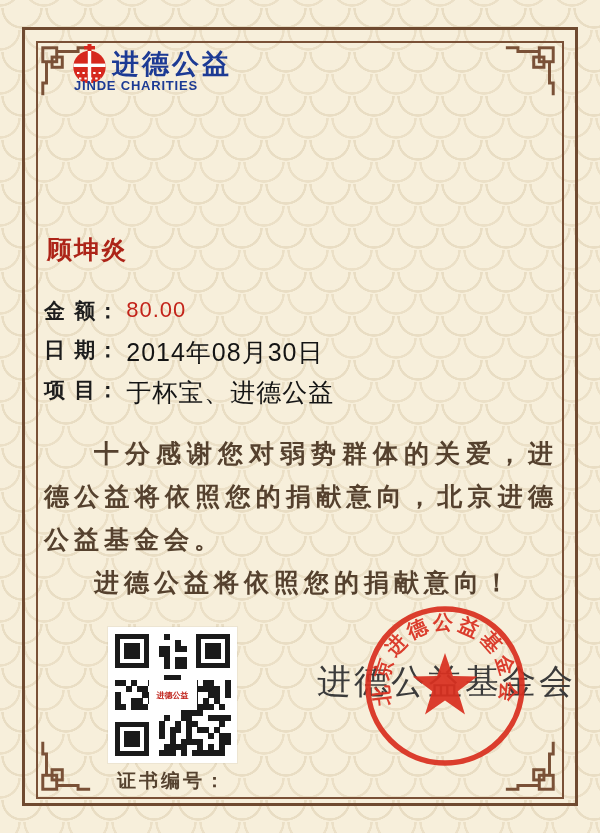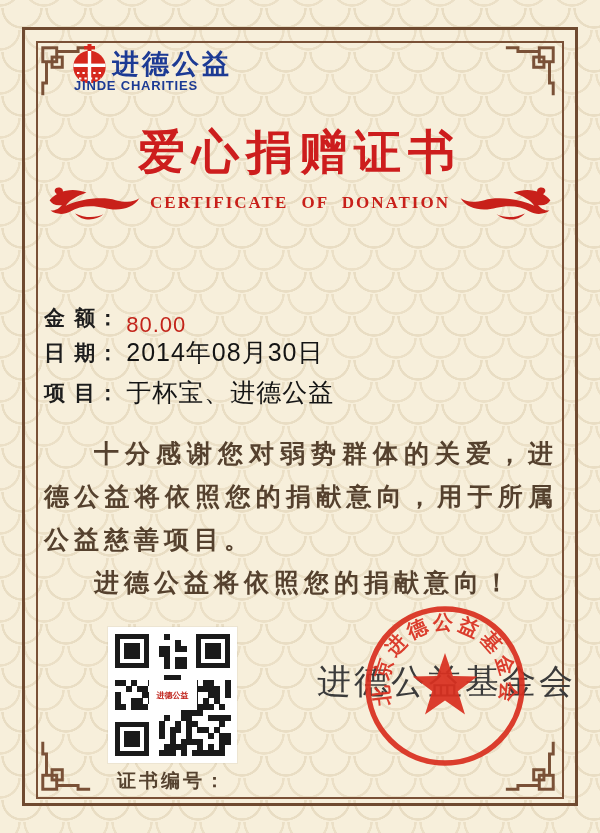--- a/index.html
+++ b/index.html
@@ -33,27 +33,27 @@
     font-family:"Liberation Serif","DejaVu Serif",serif;
     font-size:47px;font-weight:bold;color:#cd1d1d;letter-spacing:7px;}
   .subtitle-row{position:absolute;left:0;top:186px;width:100%;display:flex;align-items:center;justify-content:center;gap:7px;}
   .flourish{width:98px;height:34px;flex:0 0 auto;}
   .flourish.right{transform:scaleX(-1);}
   .subtitle{font-family:"Liberation Serif","DejaVu Serif",serif;font-size:17px;font-weight:bold;
     color:#c8201a;letter-spacing:2px;word-spacing:7px;white-space:nowrap;}
 
   .donor-name{position:absolute;left:47px;top:233px;font-size:25px;font-weight:bold;color:#ad2418;letter-spacing:2px;}
 
-  .field{position:absolute;left:44px;display:flex;align-items:center;}
+  .field{position:absolute;left:44px;display:flex;align-items:flex-start;}
   .f-amount{top:297px;}
   .f-date{top:336px;}
   .f-project{top:376px;}
   .flabel{font-family:"Liberation Serif","DejaVu Serif",serif;font-size:21px;font-weight:600;color:#1d1d1d;letter-spacing:2px;white-space:nowrap;}
   .fvalue{font-size:25px;color:#141414;margin-left:6px;letter-spacing:1px;white-space:nowrap;}
-  .fvalue.red{color:#c3241a;font-size:22px;margin-top:15px;}
+  .fvalue.red{color:#c3241a;font-size:22px;}
 
   .body-text{position:absolute;left:44px;top:432px;width:514px;
     font-family:"Liberation Serif","DejaVu Serif",serif;font-weight:600;
     font-size:25px;line-height:43px;color:#55412e;letter-spacing:5px;}
   .body-text p{margin:0;text-indent:2em;text-align:justify;}
   .body-text p.last{text-align:left;}
 
   .qr{position:absolute;left:108px;top:627px;width:129px;height:136px;background:#ffffff;box-shadow:0 0 0 1px rgba(0,0,0,.04);}
   .qr-grid{position:absolute;left:7px;top:7px;right:7px;bottom:7px;}
   .qm{position:absolute;background:#1a1a1a;}
@@ -126,56 +126,39 @@
       <rect x="15.8" y="7" width="3.4" height="32.4" fill="#fff"></rect>
       <g stroke="#fff" stroke-width="2.2" stroke-dasharray="2.4 3">
         <path d="M5 29 H31"></path>
         <path d="M7 34.5 H29"></path>
       </g>
     </svg>
     <div class="logo-cn">进德公益</div>
     <div class="logo-en">JINDE CHARITIES</div>
   </div>
 
-  <div class="title">爱心捐赠证书</div>
-
-  <div class="subtitle-row">
-    <svg class="flourish left" viewBox="0 0 100 36">
-      <g fill="#c8201a">
-        <path d="M3 15 C11 5 27 1 42 7 C32 11 24 15 20 21 C36 13 60 11 73 15 C85 18 92 17 98 13 C91 25 74 27 60 23 C48 20 34 21 25 27 C18 31 9 30 4 26 C10 26 14 23 16 20 C10 21 5 19 3 15 Z"></path>
-        <path d="M10 8 C6 4 10 0 15 2 C19 4 17 10 12 10 Z"></path>
-        <path d="M30 29 C40 34 52 34 60 30 C52 37 38 38 30 29 Z"></path>
-      </g>
-    </svg>
-    <div class="subtitle">CERTIFICATE OF DONATION</div>
-    <svg class="flourish right" viewBox="0 0 100 36">
-      <g fill="#c8201a">
-        <path d="M3 15 C11 5 27 1 42 7 C32 11 24 15 20 21 C36 13 60 11 73 15 C85 18 92 17 98 13 C91 25 74 27 60 23 C48 20 34 21 25 27 C18 31 9 30 4 26 C10 26 14 23 16 20 C10 21 5 19 3 15 Z"></path>
-        <path d="M10 8 C6 4 10 0 15 2 C19 4 17 10 12 10 Z"></path>
-        <path d="M30 29 C40 34 52 34 60 30 C52 37 38 38 30 29 Z"></path>
-      </g>
-    </svg>
-  </div>
-
+
+
+  <div class="donor-name">顾坤炎</div>
 
   <div class="field f-amount">
     <span class="flabel">金 额：</span>
     <span class="fvalue red">80.00</span>
   </div>
   <div class="field f-date">
     <span class="flabel">日 期：</span>
     <span class="fvalue">2014年08月30日</span>
   </div>
   <div class="field f-project">
     <span class="flabel">项 目：</span>
     <span class="fvalue">于杯宝、进德公益</span>
   </div>
 
   <div class="body-text">
-    <p>十分感谢您对弱势群体的关爱，进德公益将依照您的捐献意向，用于所属公益慈善项目。</p>
+    <p>十分感谢您对弱势群体的关爱，进德公益将依照您的捐献意向，北京进德公益基金会。</p>
     <p class="last">进德公益将依照您的捐献意向！</p>
   </div>
 
   <div class="qr">
     <div class="qr-grid">
         <div class="qm" style="left: 49.2857px; top: 0px; width: 6px; height: 6px;"></div>
         <div class="qm" style="left: 60.2381px; top: 5.80952px; width: 6px; height: 6px;"></div>
         <div class="qm" style="left: 43.8095px; top: 11.619px; width: 6px; height: 6px;"></div>
         <div class="qm" style="left: 49.2857px; top: 11.619px; width: 6px; height: 6px;"></div>
         <div class="qm" style="left: 60.2381px; top: 11.619px; width: 6px; height: 6px;"></div>

